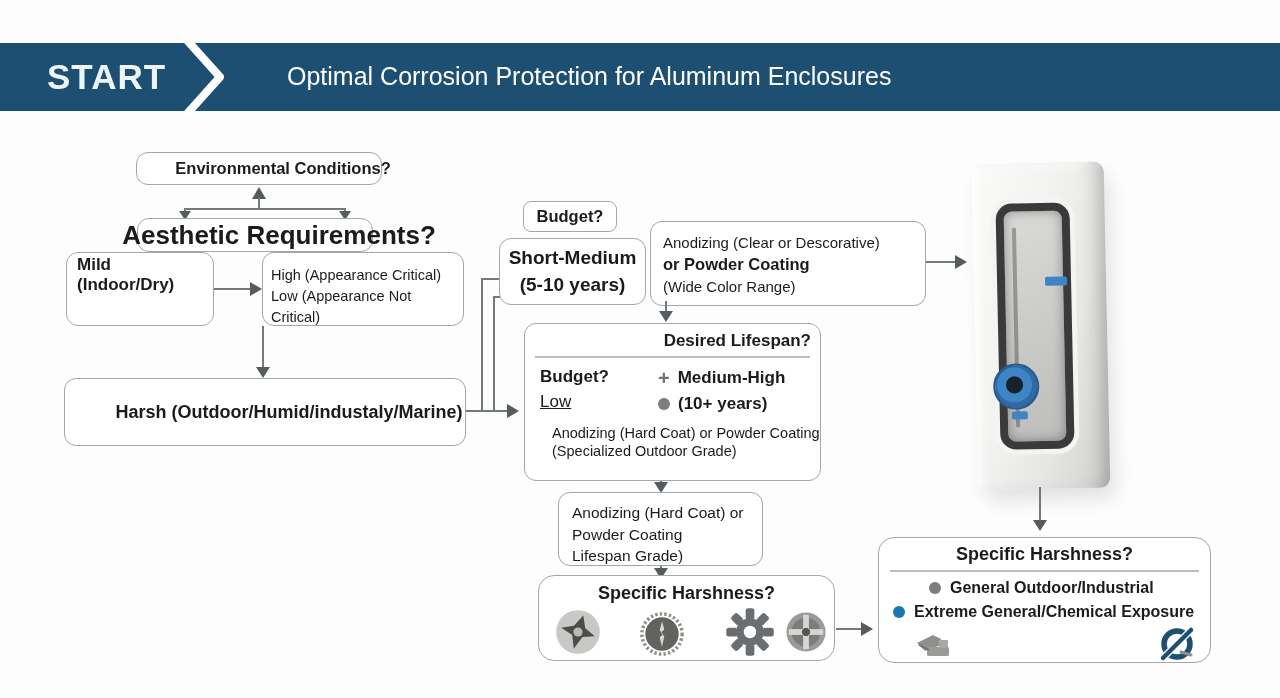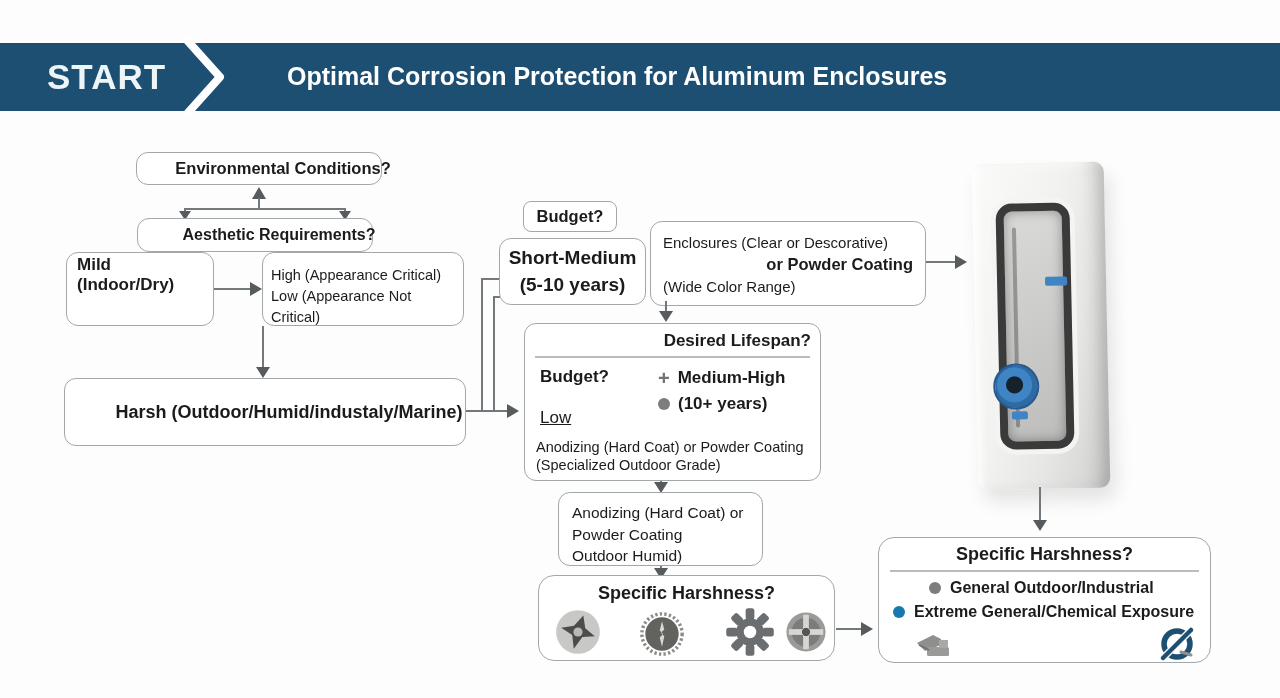--- a/index.html
+++ b/index.html
@@ -3,60 +3,60 @@
 <meta charset="utf-8">
 <style>
   html,body{margin:0;padding:0;background:#ffffff;}
   #canvas{position:relative;width:1280px;height:698px;background:#fdfdfd;overflow:hidden;
           font-family:"Liberation Sans",sans-serif;color:#1b1b1b;}
 
   
   .topbar{position:absolute;left:0;top:43px;width:1280px;height:68px;background:#1d4f73;}
   .start{position:absolute;left:47px;top:14px;font-size:35px;font-weight:bold;color:#eef5f9;letter-spacing:1px;}
   .chev{position:absolute;left:176px;top:-6px;}
-  .title{position:absolute;left:287px;top:19px;font-size:25px;font-weight:bold;color:#ffffff;white-space:nowrap;}
+  .title{position:absolute;left:287px;top:19px;font-size:25px;font-weight:normal;color:#ffffff;white-space:nowrap;}
 
   
   .fbox{position:absolute;background:#ffffff;border:1.7px solid #a2a7aa;border-radius:12px;box-sizing:border-box;}
   .cfy{display:flex;align-items:center;justify-content:center;text-align:center;}
   .nowrap{white-space:nowrap;padding-left:48px;}
 
   
   .hline,.vline{position:absolute;background:#73787b;}
   .hline{height:2px;} .vline{width:2px;}
   .arr{position:absolute;width:0;height:0;border-style:solid;}
   .arr-right{border-width:7px 0 7px 12px;border-color:transparent transparent transparent #565b5e;}
   .arr-down{border-width:11px 7px 0 7px;border-color:#565b5e transparent transparent transparent;}
   .arr-up{border-width:0 7px 12px 7px;border-color:transparent transparent #565b5e transparent;}
 
   
   .b-env{left:136px;top:152px;width:246px;height:33px;font-size:16.5px;font-weight:bold;}
-  .b-aes{left:137px;top:218px;width:236px;height:34px;font-size:16px;font-weight:bold;}
+  .b-aes{left:137px;top:218px;width:236px;height:34px;font-size:26px;font-weight:bold;}
   .b-mild{left:66px;top:252px;width:148px;height:74px;padding:2px 10px;font-size:17px;font-weight:bold;}
   .b-app{left:262px;top:252px;width:202px;height:74px;padding:12px 8px;font-size:14.5px;line-height:1.45;}
   .b-harsh{left:64px;top:378px;width:402px;height:68px;font-size:18px;font-weight:bold;}
   .b-budget{left:523px;top:201px;width:94px;height:31px;font-size:16.5px;font-weight:bold;border-radius:8px;}
   .b-short{left:499px;top:238px;width:147px;height:67px;font-size:19px;font-weight:bold;line-height:1.4;}
   .b-anodc{left:650px;top:221px;width:276px;height:85px;padding:10px 12px;font-size:15px;line-height:1.4;}
-  .b-anodc .mid{font-weight:bold;font-size:16.5px;text-align:right;}
+  .b-anodc .mid{font-weight:bold;font-size:16.5px;}
   .b-life{left:524px;top:323px;width:297px;height:158px;padding:7px 9px;}
   .life-title{text-align:right;font-size:17px;font-weight:bold;}
   .divider{height:1.5px;background:#b9bdbf;margin:5px 1px 0 1px;}
   .life-cols{display:flex;margin-top:9px;font-size:17px;}
   .life-left{width:118px;padding-left:6px;}
   .life-left .lab{font-weight:bold;}
-  .life-left .val{margin-top:21px;text-decoration:underline;}
+  .life-left .val{margin-top:5px;text-decoration:underline;}
   .life-right{flex:1;}
   .life-row{display:flex;align-items:center;gap:8px;font-weight:bold;font-size:17px;}
   .life-row + .life-row{margin-top:4px;}
   .plus{color:#6f7477;font-size:20px;font-weight:bold;}
   .dot{width:12px;height:12px;border-radius:50%;flex:0 0 auto;}
   .dot-gray{background:#7d7d7d;}
   .dot-blue{background:#1779b0;}
-  .life-rec{margin-top:10px;font-size:14.5px;line-height:1.25;padding-left:2px;white-space:nowrap;}
+  .life-rec{margin-top:10px;font-size:14.5px;line-height:1.25;padding-left:2px;white-space:nowrap;margin-left:16px;}
   .b-anodh{left:558px;top:492px;width:205px;height:74px;padding:9px 13px;font-size:15.5px;line-height:1.4;}
   .b-hB{left:538px;top:575px;width:297px;height:86px;border-radius:16px;}
   .hB-title{text-align:center;font-size:18px;font-weight:bold;margin-top:7px;}
   .b-hR{left:878px;top:537px;width:333px;height:126px;border-radius:16px;padding:6px 10px;}
   .hR-title{text-align:center;font-size:18px;font-weight:bold;}
   .hR-row{display:flex;align-items:center;gap:9px;font-size:16px;font-weight:bold;margin-top:7px;}
   .hR-row.r1{padding-left:40px;}
   .hR-row.r2{padding-left:4px;margin-top:6px;}
 
   .icn{position:absolute;}
@@ -136,21 +136,21 @@
   </div>
 
   <div class="fbox cfy b-short">
     <span>
       <span>Short-Medium</span><br>
       <span>(5-10 years)</span>
     </span>
   </div>
 
   <div class="fbox b-anodc">
-    <div>Enclosures (Clear or Descorative)</div>
+    <div>Anodizing (Clear or Descorative)</div>
     <div class="mid">or Powder Coating</div>
     <div>(Wide Color Range)</div>
   </div>
 
   <div class="vline" style="left:665px;top:301px;height:12px;"></div>
   <div class="arr arr-down" style="left:659px;top:311px;"></div>
 
   <div class="hline" style="left:926px;top:261px;width:31px;"></div>
   <div class="arr arr-right" style="left:955px;top:255px;"></div>
 
@@ -178,21 +178,21 @@
       <div>(Specialized Outdoor Grade)</div>
     </div>
   </div>
 
   <div class="vline" style="left:660px;top:481px;height:3px;"></div>
   <div class="arr arr-down" style="left:654px;top:482px;"></div>
 
   <div class="fbox b-anodh">
     <div>Anodizing (Hard Coat) or</div>
     <div>Powder Coating</div>
-    <div>Outdoor Humid)</div>
+    <div>Lifespan Grade)</div>
   </div>
 
   <div class="vline" style="left:660px;top:566px;height:4px;"></div>
   <div class="arr arr-down" style="left:654px;top:568px;"></div>
 
   <div class="fbox b-hB">
     <div class="hB-title">Specific Harshness?</div>
 
     <svg class="icn" style="left:16px;top:33px;" width="46" height="46" viewBox="0 0 40 40">
       <circle cx="20" cy="20" r="19" fill="#c8c8c6"></circle>

